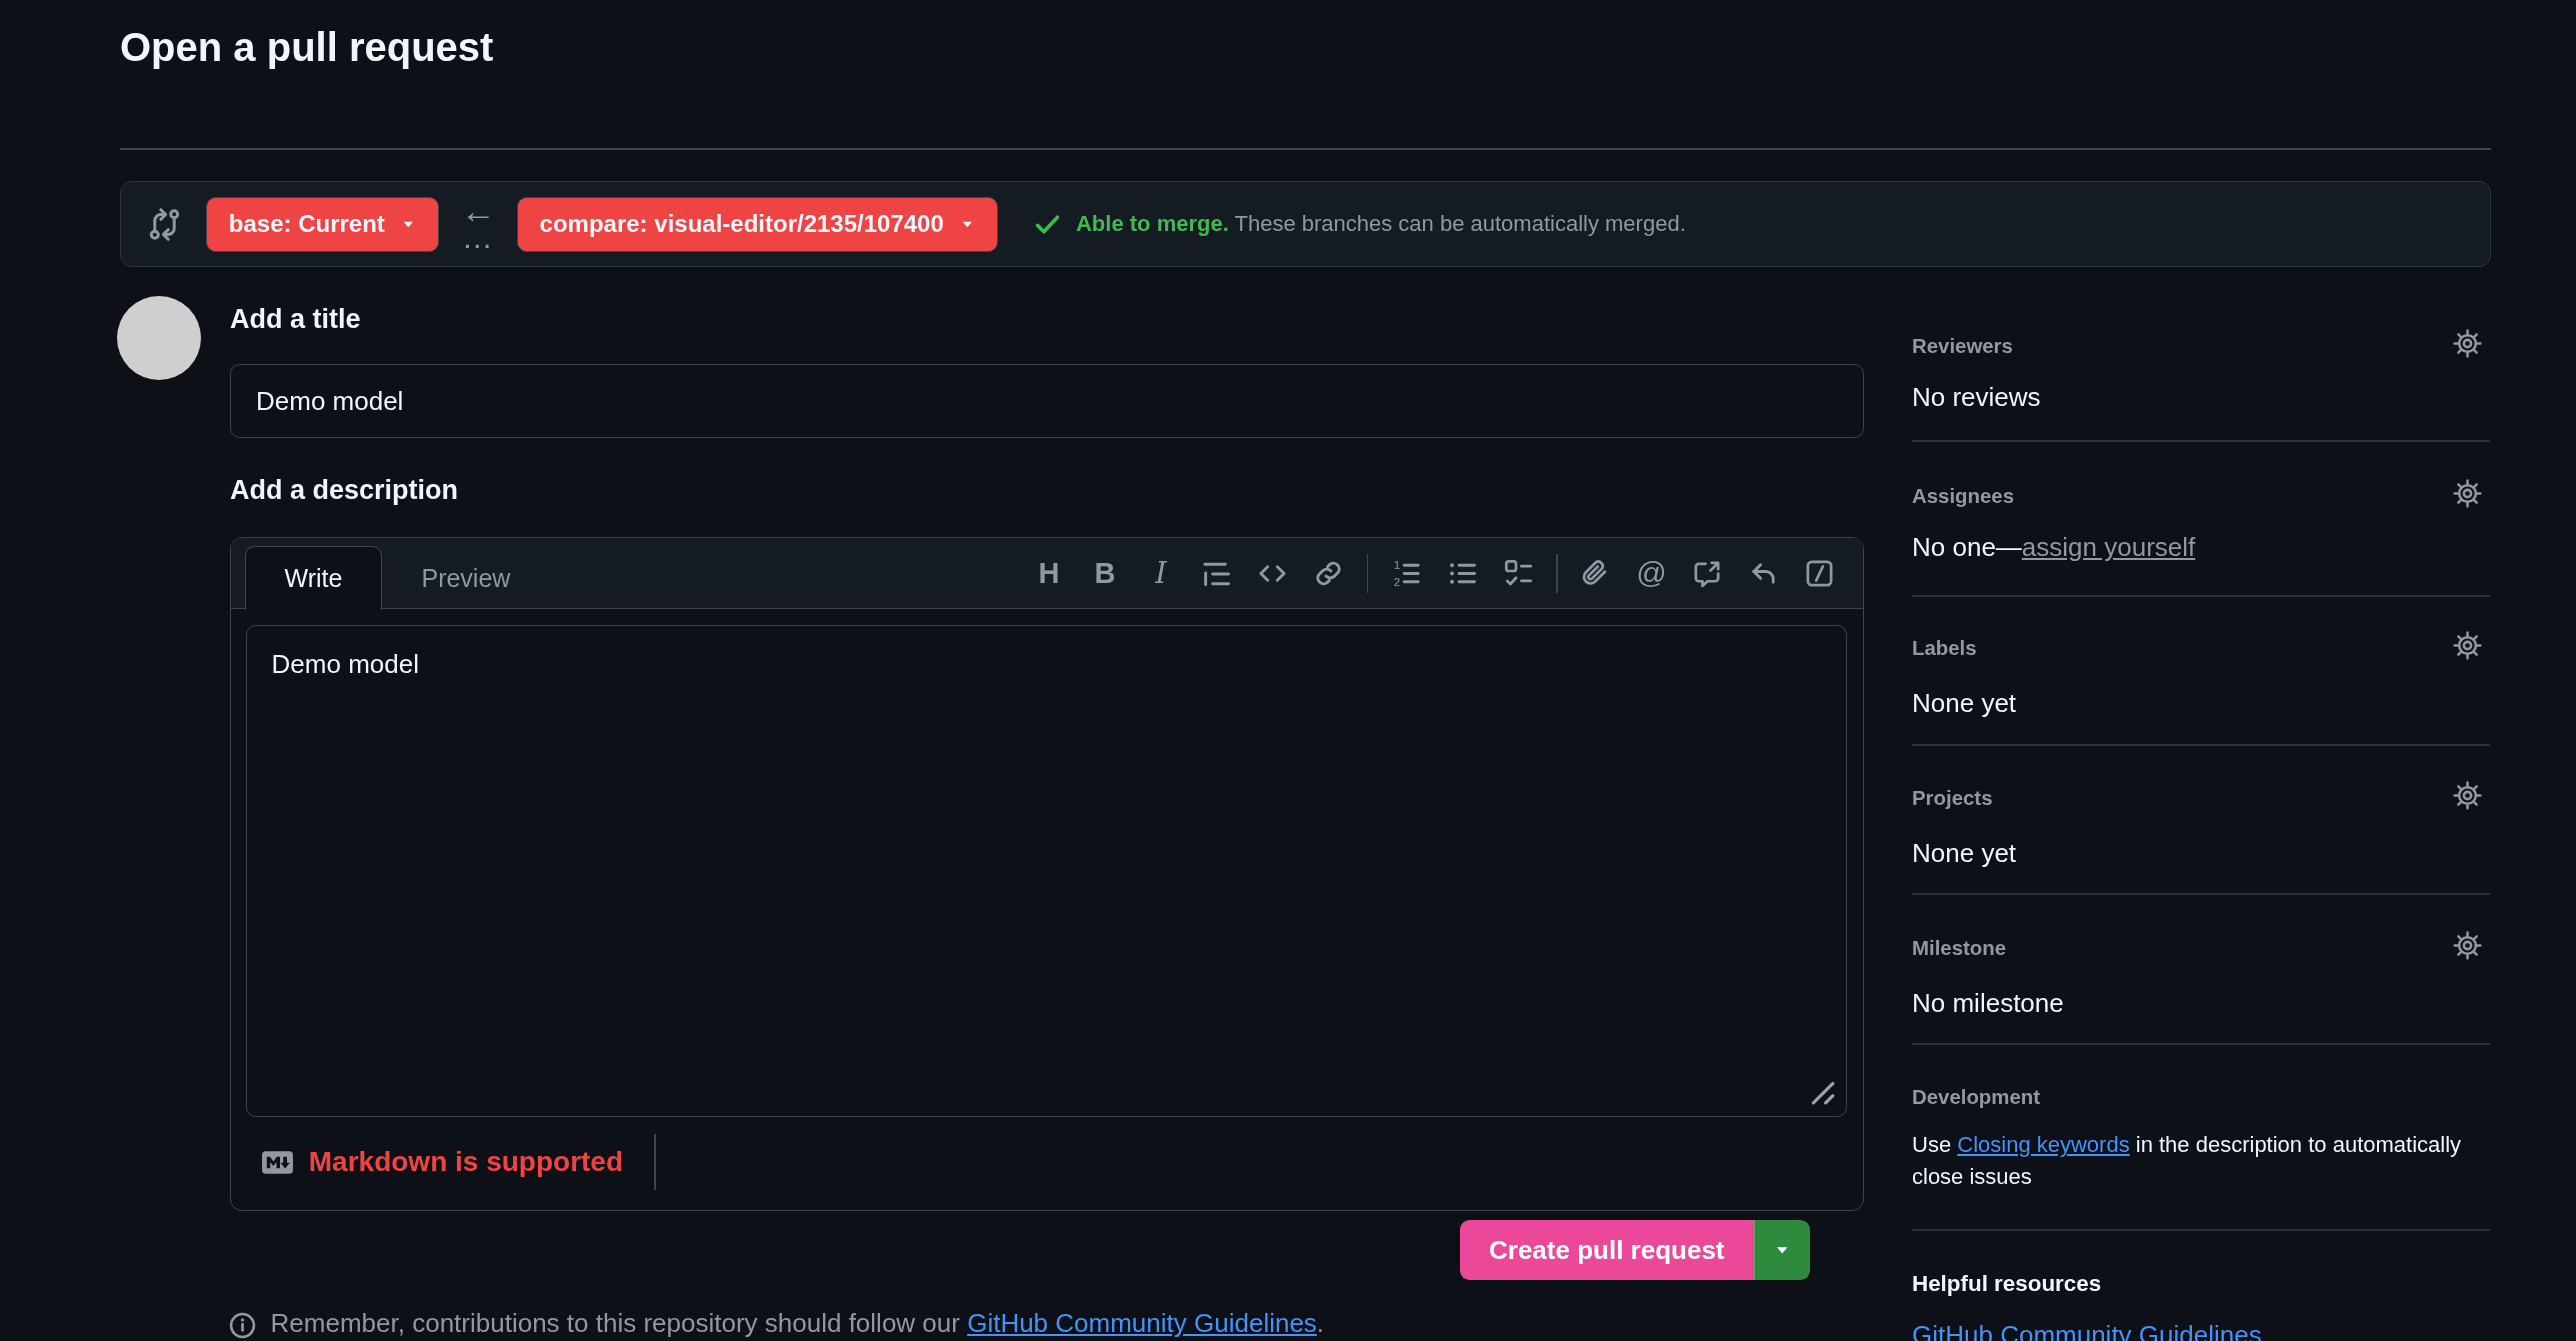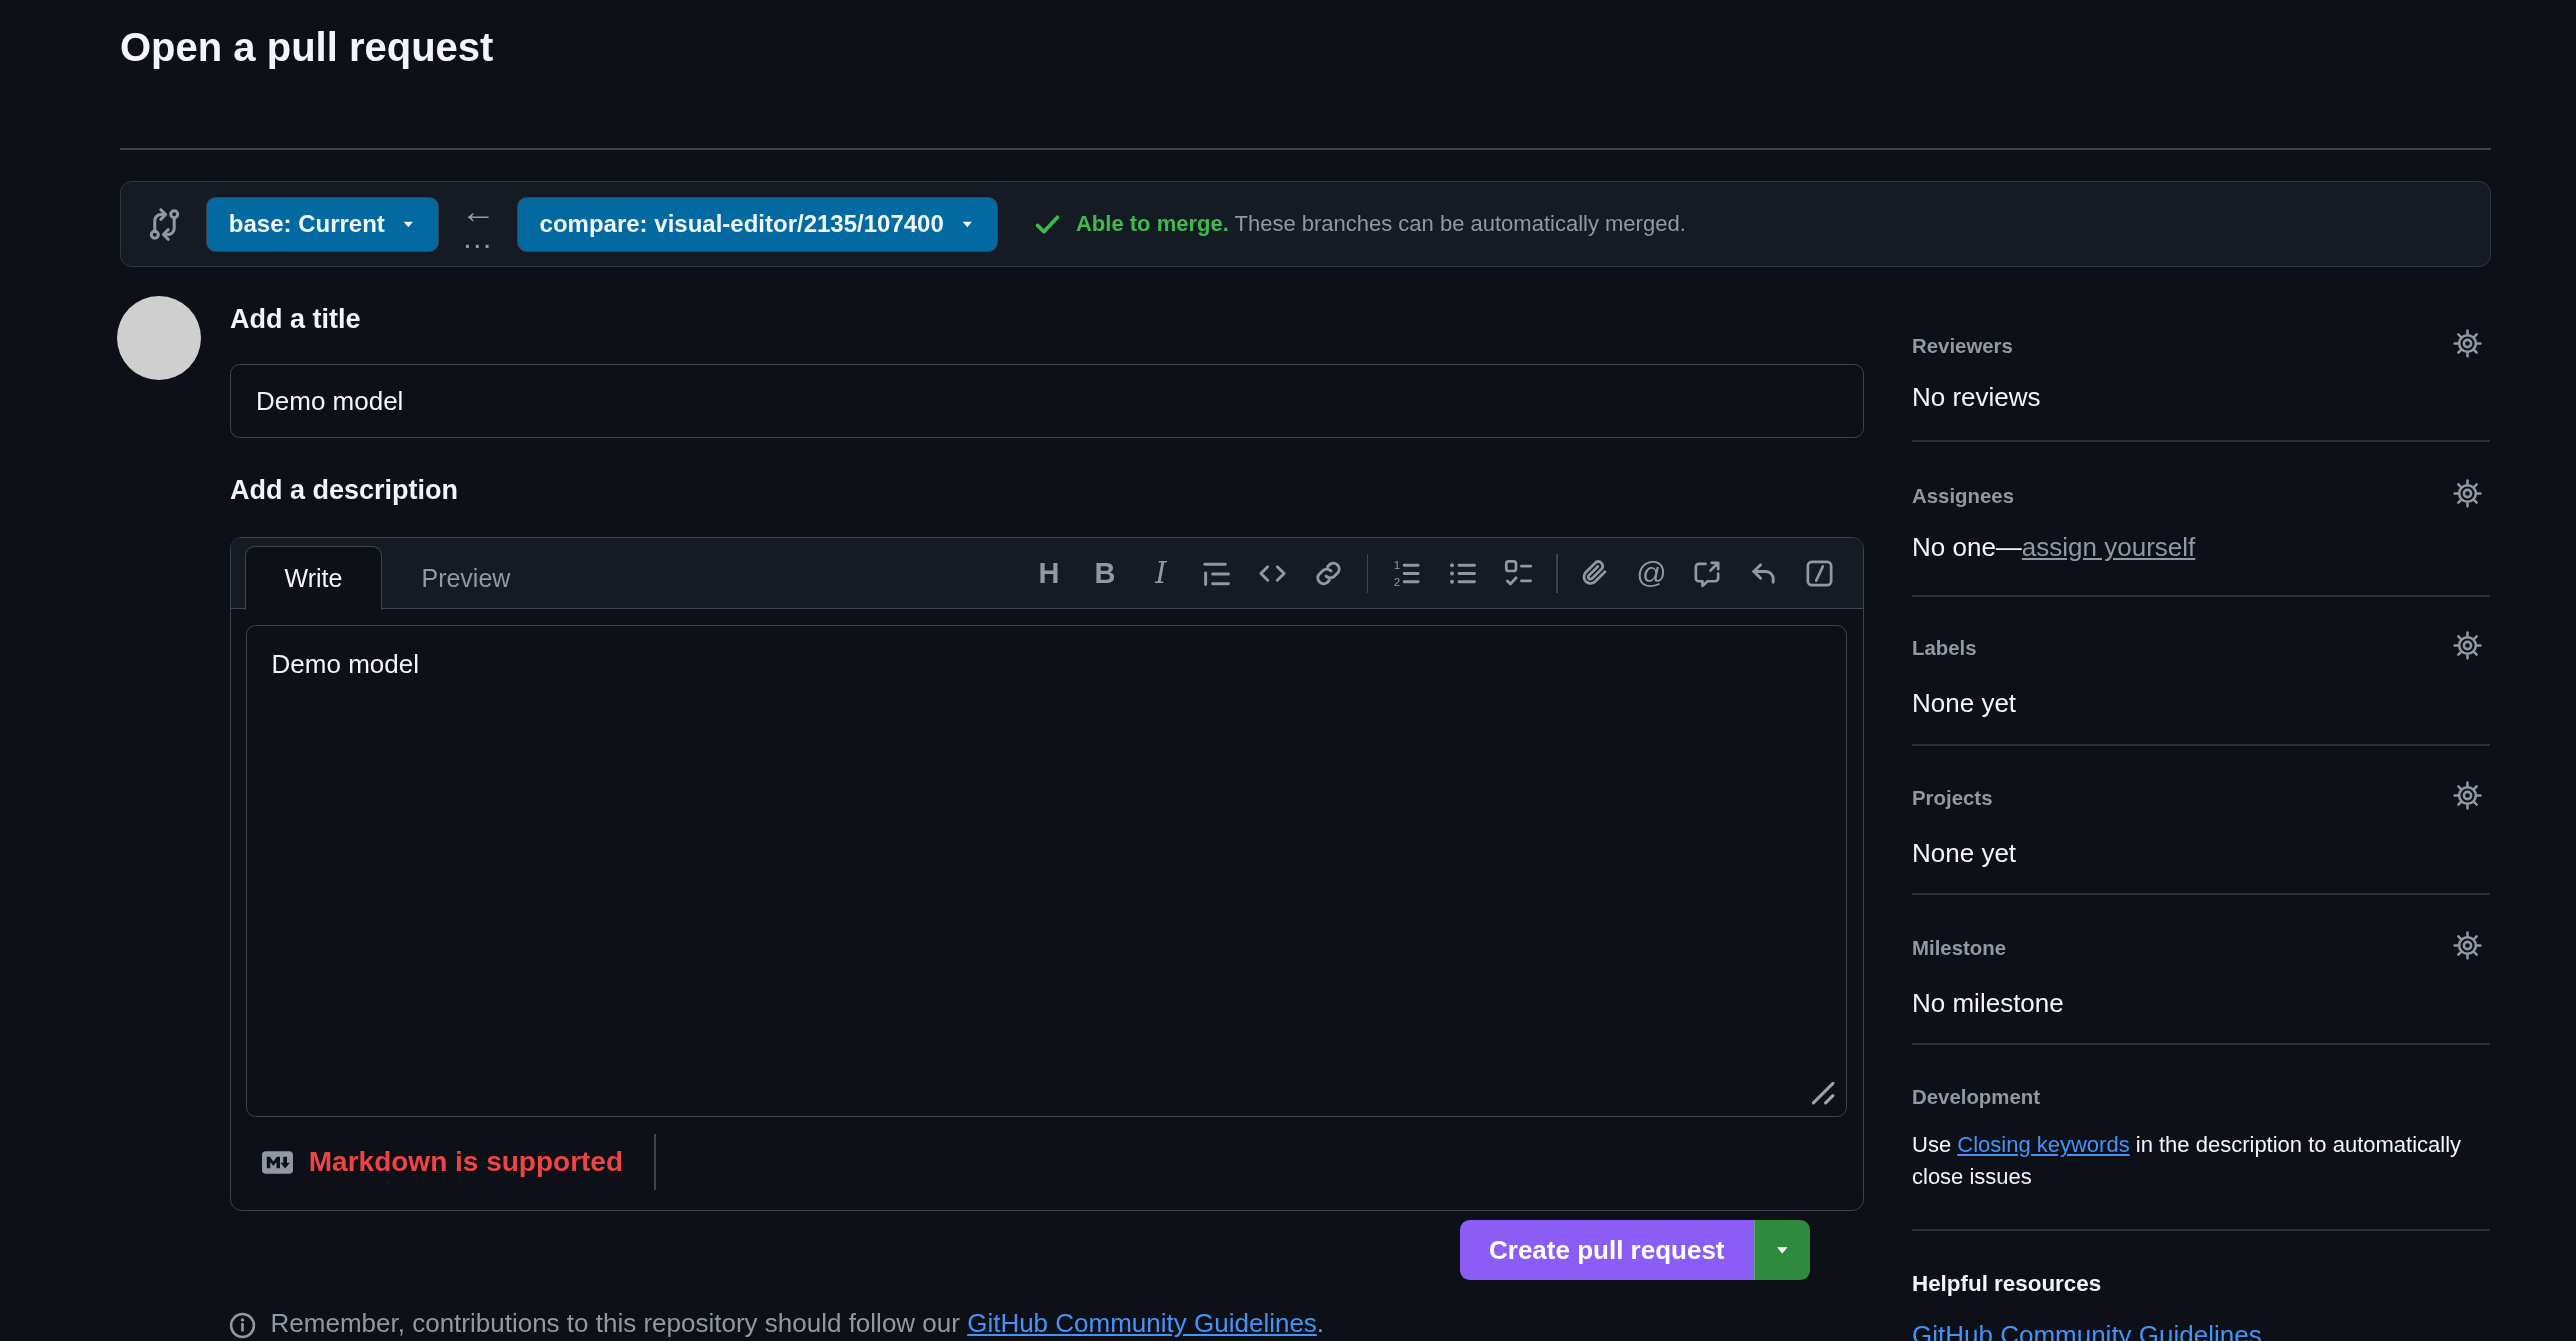--- a/index.html
+++ b/index.html
@@ -12,21 +12,21 @@
   .page-title{position:absolute;left:120px;top:25px;margin:0;font-size:40px;font-weight:600;color:#f0f6fc;}
   .page-subtitle{position:absolute;left:120px;top:93px;margin:0;font-size:26px;color:#9198a1;}
   .page-subtitle a{color:#4493f8;text-decoration:none;}
   .page-subtitle a.u{text-decoration:underline;}
   .hdr-divider{position:absolute;left:120px;top:148px;width:2371px;height:1.9px;background:#3d444d;}
 
   
   .branch-bar{position:absolute;left:120px;top:181px;width:2371px;height:86px;box-sizing:border-box;
       background:#151b23;border:1.9px solid #30363d;border-radius:11.7px;display:flex;align-items:center;padding:0 25px;}
   .compare-ico{width:37px;height:37px;color:#9198a1;margin-right:23.4px;flex:none;}
-  .branch-btn{height:55px;background:#0369a1;border:1.9px solid #3d444d;border-radius:9.7px;color:#f0f6fc;
+  .branch-btn{height:55px;background:#ef4444;border:1.9px solid #3d444d;border-radius:9.7px;color:#f0f6fc;
       font-size:24px;font-weight:600;padding:0 21.4px;display:inline-flex;align-items:center;gap:15.6px;cursor:pointer;
       font-family:inherit;white-space:nowrap;}
   .caret{width:16.6px;height:16.6px;color:#f0f6fc;flex:none;}
   .arrow-dots{display:flex;flex-direction:column;align-items:center;color:#9198a1;margin:0 21.4px;line-height:1;}
   .arrow-dots .arrow{font-size:35px;line-height:.9;}
   .arrow-dots .dots{font-size:31px;letter-spacing:1.9px;margin-top:-3.9px;}
   .merge-status{margin-left:35px;display:flex;align-items:center;gap:13.6px;font-size:22px;color:#9198a1;white-space:nowrap;}
   .merge-check{width:29px;height:29px;color:#3fb950;flex:none;}
   .merge-bold{color:#3fb950;font-weight:700;}
 
@@ -60,21 +60,21 @@
       padding:19.5px 25px;resize:none;font-family:inherit;outline:none;}
   .grip{position:absolute;left:1569px;top:532px;width:39px;height:39px;color:#9aa3ad;cursor:nwse-resize;}
   .editor-footer{position:absolute;left:14.6px;top:592px;width:1601px;height:64px;display:flex;align-items:center;}
   .foot-btn{display:flex;align-items:center;gap:14.6px;color:#ef4444;font-size:28px;font-weight:600;
       background:none;border:none;cursor:pointer;font-family:inherit;padding:0 0 0 15.6px;white-space:nowrap;}
   .foot-btn svg{width:33px;height:33px;color:#9198a1;flex:none;}
   .footer-divider{width:1.9px;height:56px;background:#3d444d;margin:0 27px 0 31px;}
 
   
   .create-group{position:absolute;left:1460px;top:1220px;height:60px;display:flex;}
-  .create-main{background:#8b5cf6;border:none;border-radius:9.7px 0 0 9.7px;color:#fff;font-size:26px;
+  .create-main{background:#ec4899;border:none;border-radius:9.7px 0 0 9.7px;color:#fff;font-size:26px;
       font-weight:600;padding:0 29px;display:flex;align-items:center;cursor:pointer;font-family:inherit;white-space:nowrap;}
   .create-caret{width:56px;background:#2e8b3d;border:none;border-left:1.9px solid rgba(240,246,252,.25);
       border-radius:0 9.7px 9.7px 0;display:flex;align-items:center;justify-content:center;cursor:pointer;color:#fff;}
   .create-caret svg{width:18.5px;height:18.5px;}
 
   
   .bottom-note{position:absolute;left:228px;top:1308px;display:flex;align-items:flex-start;gap:13.6px;
       font-size:26px;color:#9198a1;margin:0;white-space:nowrap;}
   .bottom-note svg{width:29px;height:29px;margin-top:2.9px;flex:none;}
   .bottom-note a{color:#4493f8;text-decoration:underline;}

